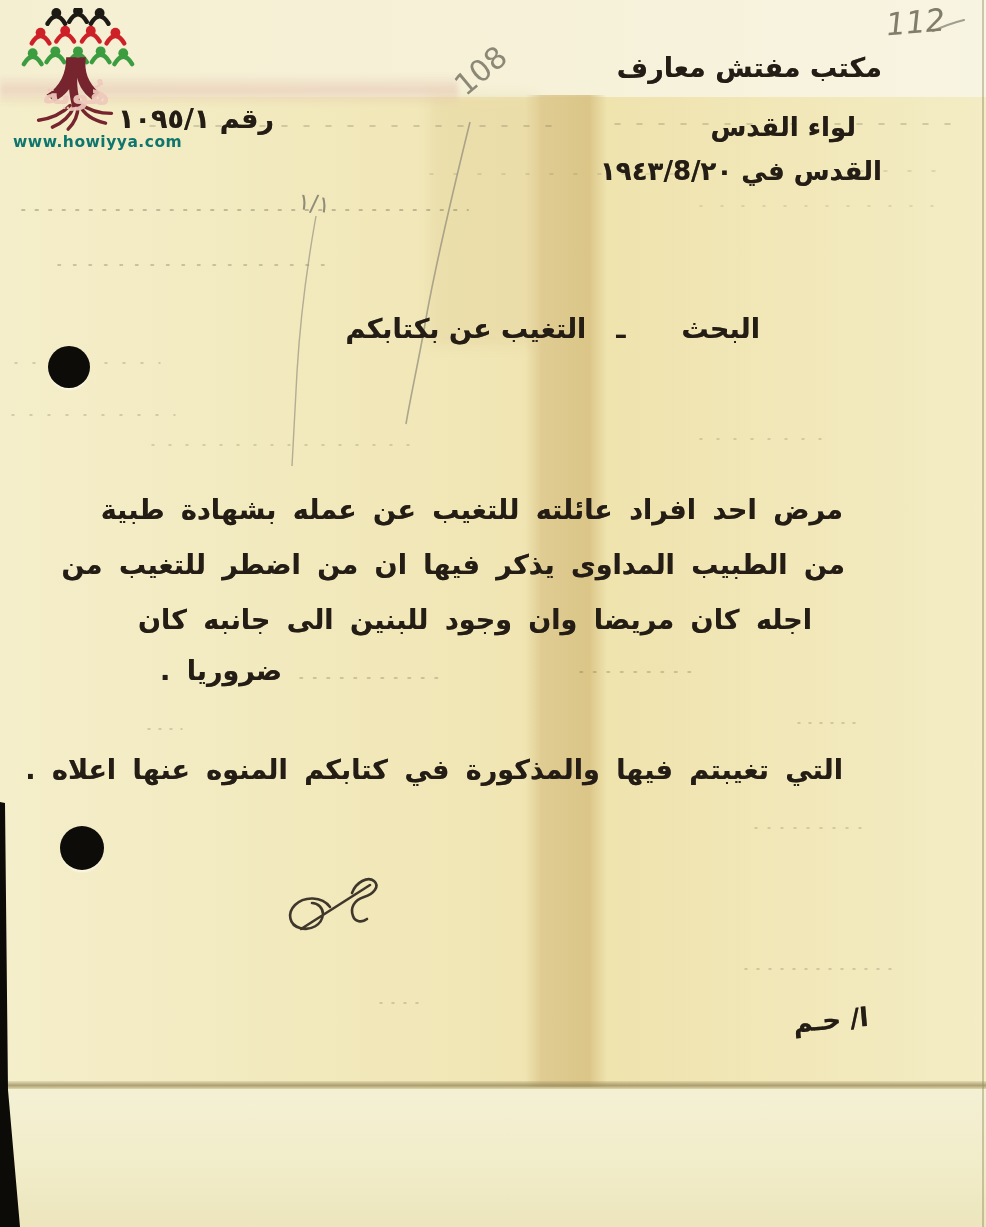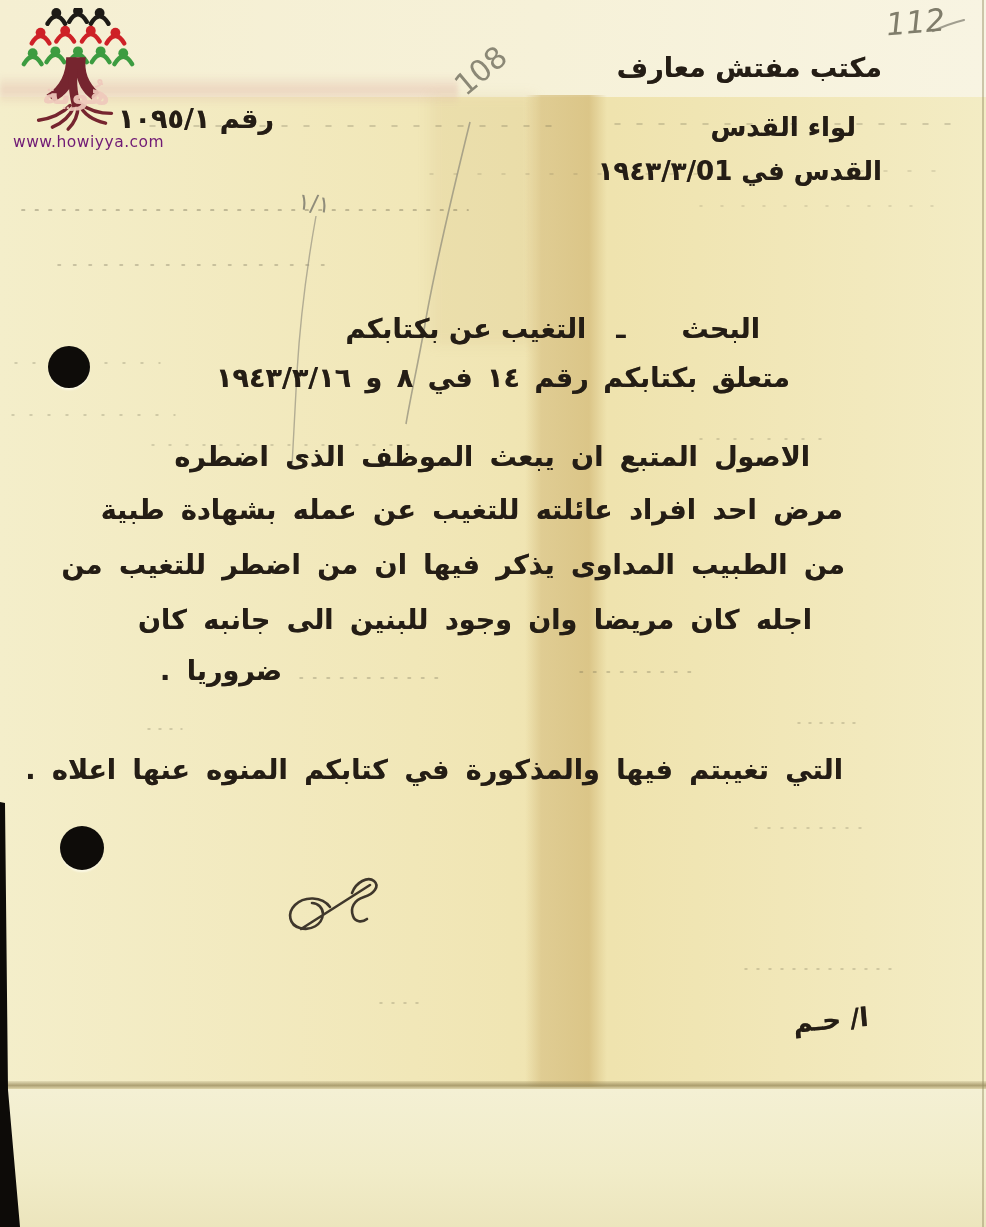--- a/index.html
+++ b/index.html
@@ -51,22 +51,22 @@
   .b2l2{top:754px;right:143px;margin-left:35px;}
   .sig-title{top:940px;right:584px;font-size:24px;}
   .initials{top:1005px;left:793px;font-size:26px;transform:rotate(-5deg);}
   
   .pencil{position:absolute;color:#85826e;font-weight:400;white-space:nowrap;}
   .p112{left:886px;top:4px;font-size:31px;font-style:italic;transform:rotate(-5deg);color:#807d6b;}
   .p108{left:452px;top:53px;font-size:30px;transform:rotate(-40deg);color:#8b8876;}
   .pmark{left:298px;top:190px;font-size:23px;transform:rotate(8deg);color:#8f8c7a;}
   
   .logo{position:absolute;left:12px;top:8px;width:130px;height:128px;}
-  .site{position:absolute;left:13px;top:133px;font-size:15.5px;font-weight:400;
-    color:#701a75;letter-spacing:.5px;white-space:nowrap;}
+  .site{position:absolute;left:13px;top:133px;font-size:15.5px;font-weight:700;
+    color:#0f766e;letter-spacing:.5px;white-space:nowrap;}
   .artifacts{position:absolute;left:0;top:0;pointer-events:none;}
   .sig-svg{position:absolute;left:272px;top:866px;}
 </style>
 </head>
 <body>
 
 <div class="page">
 
   <div class="strip-top"></div>
   <div class="paper-main"></div>
@@ -149,35 +149,33 @@
     <text x="64" y="97" text-anchor="middle" font-size="30" font-weight="bold" fill="#efc9bc" opacity="0.92" font-family="DejaVu Sans, sans-serif">هُوية</text>
   </svg>
   <div class="site">www.howiyya.com</div>
 
   <div class="pencil p112">112</div>
   <div class="pencil p108">108</div>
   <div class="pencil pmark">١/١</div>
 
   <div class="ink rtl office" lang="ar">مكتب مفتش معارف</div>
   <div class="ink rtl district" lang="ar">لواء القدس</div>
-  <div class="ink rtl placedate" lang="ar">القدس في ١٩٤٣/٣/01</div>
+  <div class="ink rtl placedate" lang="ar">القدس في ١٩٤٣/8/٢٠</div>
   <div class="ink rtl refnum" lang="ar">رقم ١٠٩٥/١</div>
 
 
   <div class="ink subject" lang="ar">
     <span>البحث</span>
     <span class="gap1"></span>
     <span>ـ</span>
     <span class="gap2"></span>
     <span>التغيب عن بكتابكم</span>
   </div>
 
-  <div class="ink rtl reference" lang="ar">متعلق بكتابكم رقم ١٤ في ٨ و ١٩٤٣/٣/١٦</div>
 
-  <div class="ink rtl bodyline b1l1" lang="ar">الاصول المتبع ان يبعث الموظف الذى اضطره</div>
   <div class="ink rtl bodyline b1l2" lang="ar">مرض احد افراد عائلته للتغيب عن عمله بشهادة طبية</div>
   <div class="ink rtl bodyline b1l3" lang="ar">من الطبيب المداوى يذكر فيها ان من اضطر للتغيب من</div>
   <div class="ink rtl bodyline b1l4" lang="ar">اجله كان مريضا وان وجود للبنين الى جانبه كان</div>
   <div class="ink rtl bodyline b1l5" lang="ar">ضروريا .</div>
 
   <div class="ink rtl bodyline b2l2" lang="ar">التي تغيبتم فيها والمذكورة في كتابكم المنوه عنها اعلاه .</div>
 
   <svg class="sig-svg" width="120" height="78" viewBox="0 0 120 78">
     <path d="M58 41 C50 30 32 30 23 39 C15 47 17 59 28 62 C39 65 50 59 51 48 C51 42 46 37 40 37
              M29 63 L98 19

